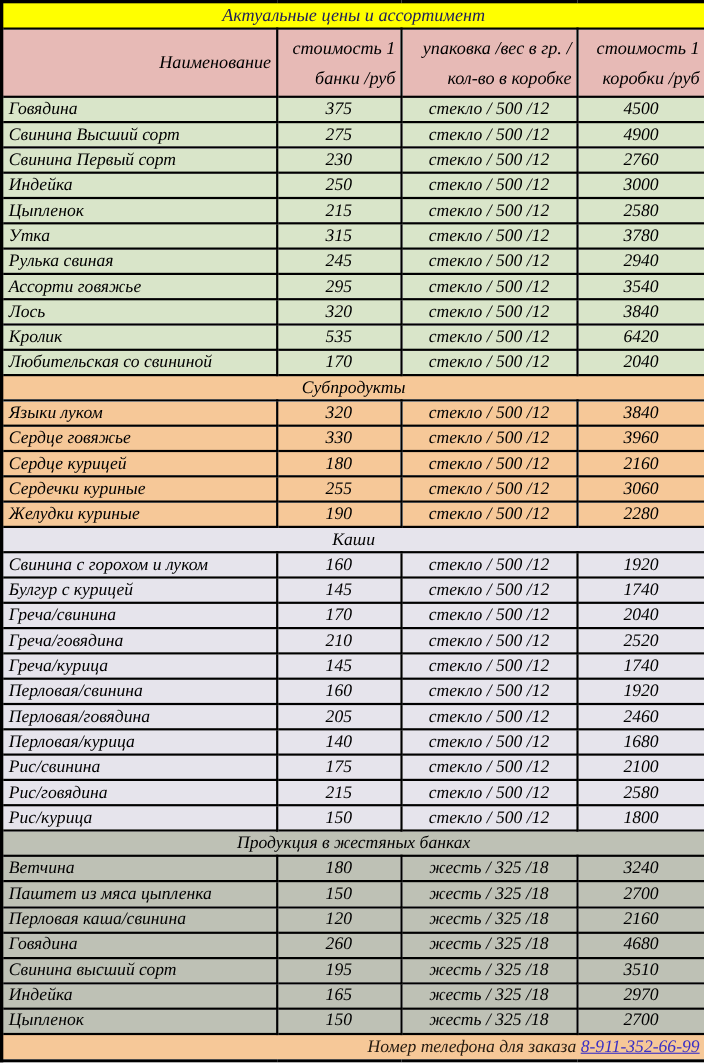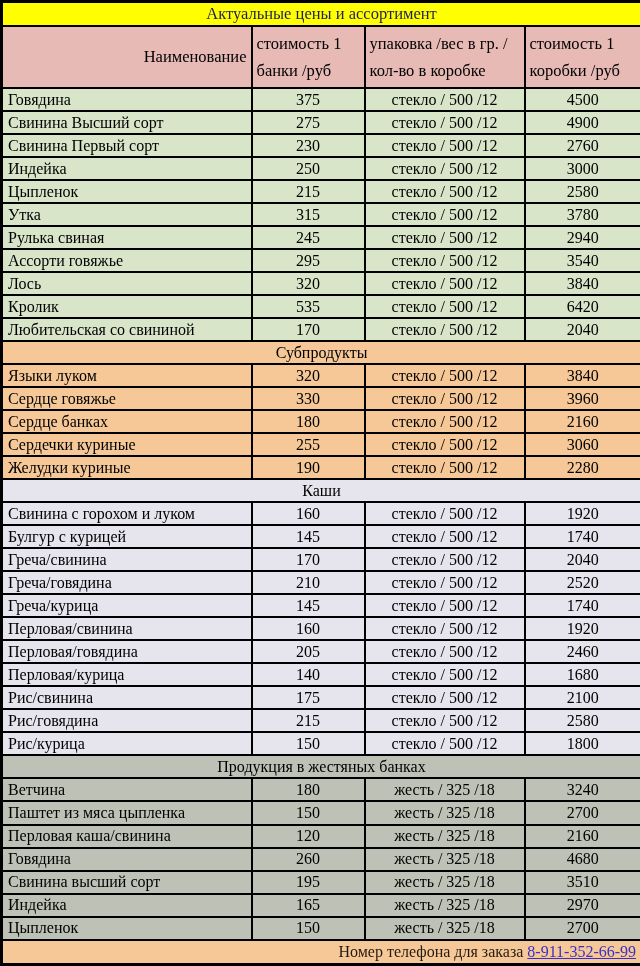--- a/index.html
+++ b/index.html
@@ -4,20 +4,21 @@
 <style>
   html, body {
     margin: 0;
     padding: 0;
     background: #ffffff;
   }
   .page {
     width: 640px;
     height: 966px;
     overflow: hidden;
+    font-style: italic;
   }
   table.price-table {
     border-collapse: collapse;
     width: 640px;
     height: 966px;
     table-layout: fixed;
     font-family: "Liberation Serif", "DejaVu Serif", serif;
     font-size: 16px;
     color: #000;
     border: 3px solid var(--border-color, #000);
@@ -31,21 +32,21 @@
   }
   .title-cell {
     background: var(--title-bg, #ffff00);
     color: var(--title-text, #1f1f5a);
     text-align: center;
     height: 22px;
     font-size: 16.5px;
   }
   .header-row td {
     background: var(--header-bg, #e7bab6);
-    text-align: left;
+    text-align: right;
     height: 60px;
     white-space: normal;
     line-height: 1.65;
     font-size: 16.5px;
   }
   .header-row td.name-head {
     text-align: right;
     padding-left: 5px;
     margin-left: 32px;
   }
@@ -174,21 +175,21 @@
           <td class="cell num-cell">стекло / 500 /12</td>
           <td class="cell num-cell">3840</td>
         </tr>
         <tr class="data-row theme-offal">
           <td class="cell name-cell">Сердце говяжье</td>
           <td class="cell num-cell">330</td>
           <td class="cell num-cell">стекло / 500 /12</td>
           <td class="cell num-cell">3960</td>
         </tr>
         <tr class="data-row theme-offal">
-          <td class="cell name-cell">Сердце банках</td>
+          <td class="cell name-cell">Сердце курицей</td>
           <td class="cell num-cell">180</td>
           <td class="cell num-cell">стекло / 500 /12</td>
           <td class="cell num-cell">2160</td>
         </tr>
         <tr class="data-row theme-offal">
           <td class="cell name-cell">Сердечки куриные</td>
           <td class="cell num-cell">255</td>
           <td class="cell num-cell">стекло / 500 /12</td>
           <td class="cell num-cell">3060</td>
         </tr>

